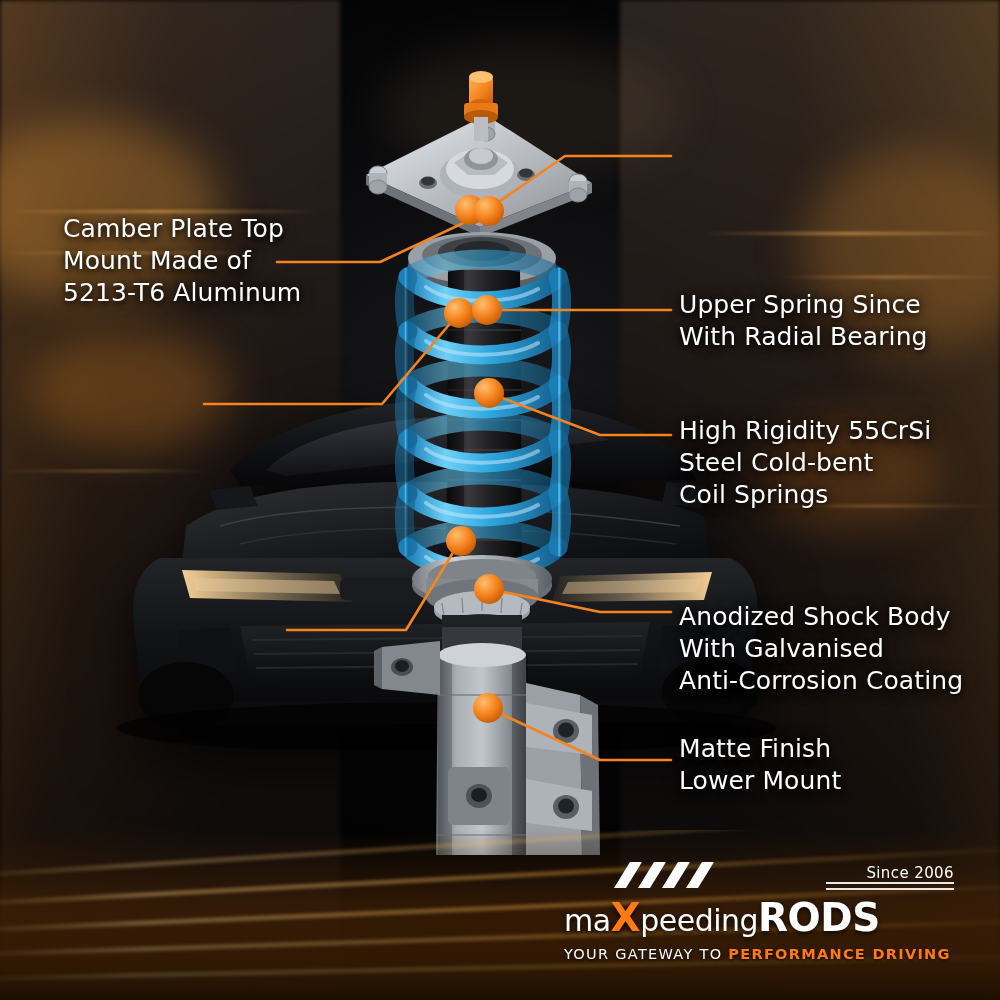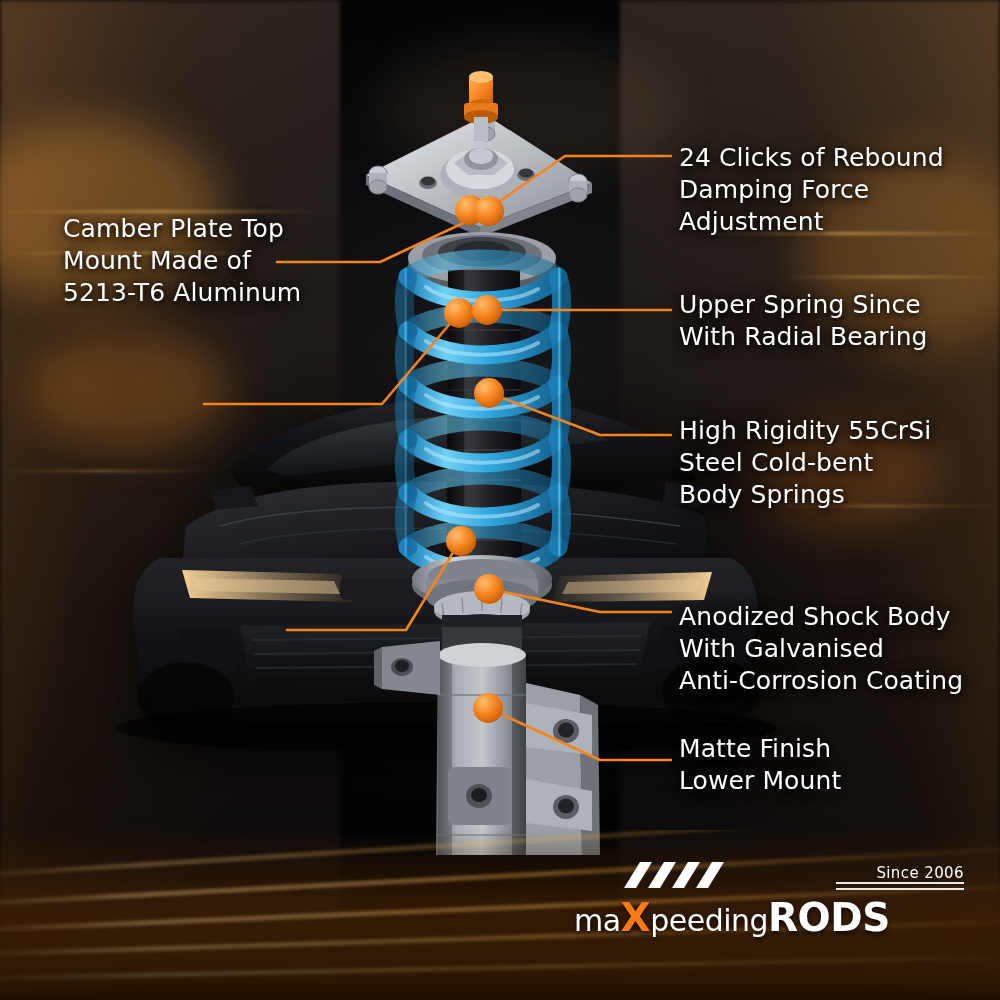--- a/index.html
+++ b/index.html
@@ -135,21 +135,21 @@
     letter-spacing: 0.1px;
     text-shadow: 0 2px 6px rgba(0,0,0,0.95), 0 0 16px rgba(0,0,0,0.8);
     white-space: pre-line;
   }
   .label.left  { text-align: left; }
   .label.right { text-align: left; }
 
   
   .brand {
     position: absolute;
-    right: 36px;
+    right: 46px;
     bottom: 40px;
     width: 390px;
     height: 92px;
   }
   .brand-main {
     font-family: "DejaVu Sans", sans-serif;
     font-weight: bold;
     font-size: 39px;
     color: #ffffff;
     letter-spacing: -0.5px;
@@ -530,30 +530,27 @@
       <circle cx="488" cy="708" r="15" fill="url(#dotG)"></circle>
     </g>
   </svg>
 
   <div class="label left" style="left:63px; top:213px;">Camber Plate Top
 Mount Made of
 5213-T6 Aluminum</div>
 
 
 
-  <div class="label right" style="left:679px; top:142px;">24 Clicks of Rebound
-Damping Force
-Adjustment</div>
 
   <div class="label right" style="left:679px; top:289px;">Upper Spring Since
 With Radial Bearing</div>
 
   <div class="label right" style="left:679px; top:415px;">High Rigidity 55CrSi
 Steel Cold-bent
-Body Springs</div>
+Coil Springs</div>
 
   <div class="label right" style="left:679px; top:601px;">Anodized Shock Body
 With Galvanised
 Anti-Corrosion Coating</div>
 
   <div class="label right" style="left:679px; top:733px;">Matte Finish
 Lower Mount</div>
 
   <div class="bottom-band"></div>
   <div class="bottom-streaks">
@@ -574,15 +571,18 @@
         <polygon points="82,26 98,0 110,0 94,26"></polygon>
       </g>
     </svg>
     <div class="brand-rule"></div>
     <div class="brand-rule2"></div>
     <div class="brand-since">Since 2006</div>
 
     <div class="brand-main" style="margin-top:30px;">
       <span class="small">ma</span><span class="accent">X</span><span class="small">peeding</span><span>RODS</span>
     </div>
+    <div class="brand-sub">
+      <span>YOUR GATEWAY TO </span><b>PERFORMANCE DRIVING</b>
+    </div>
   </div>
 
 </div>
 
 </body></html>

